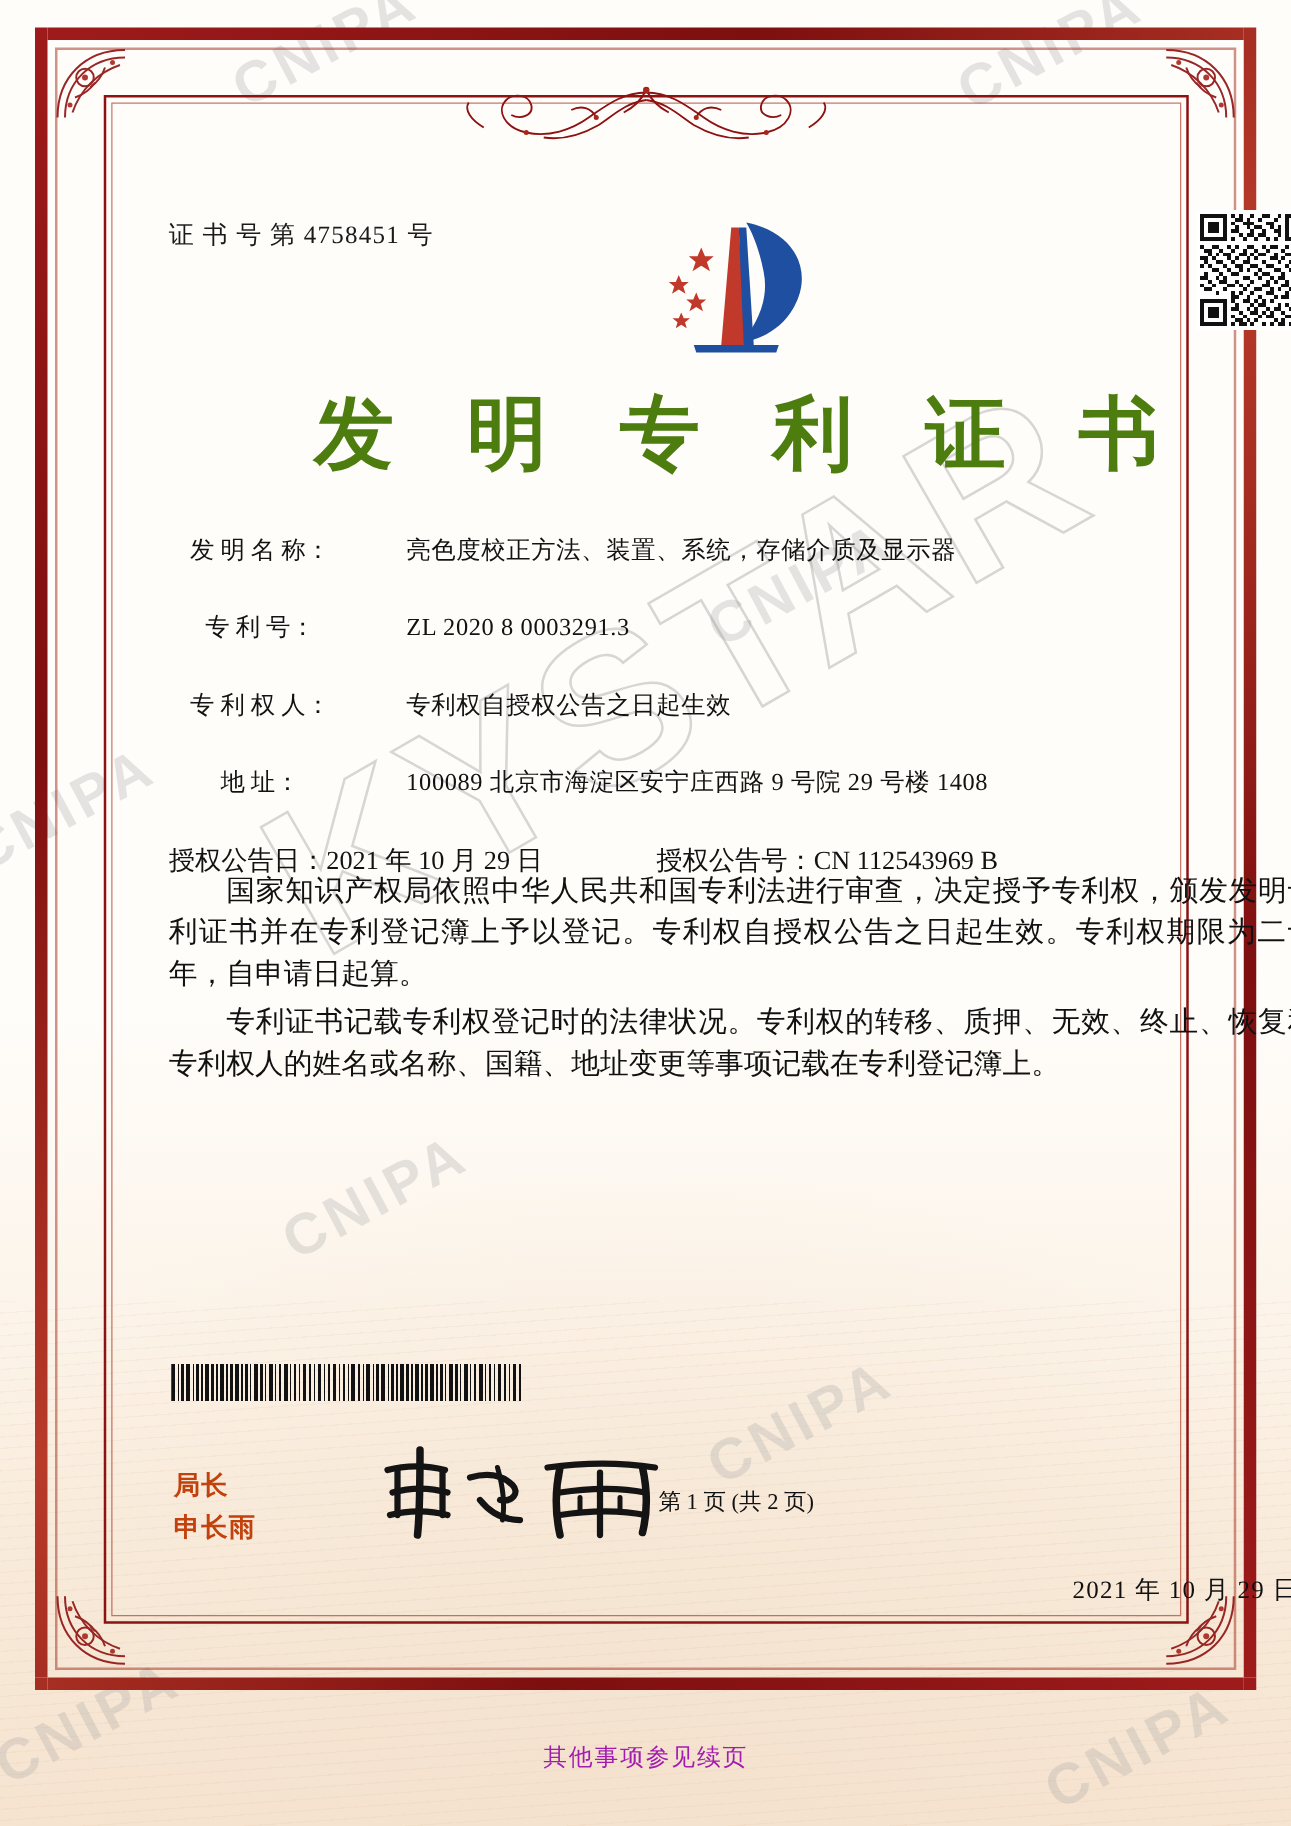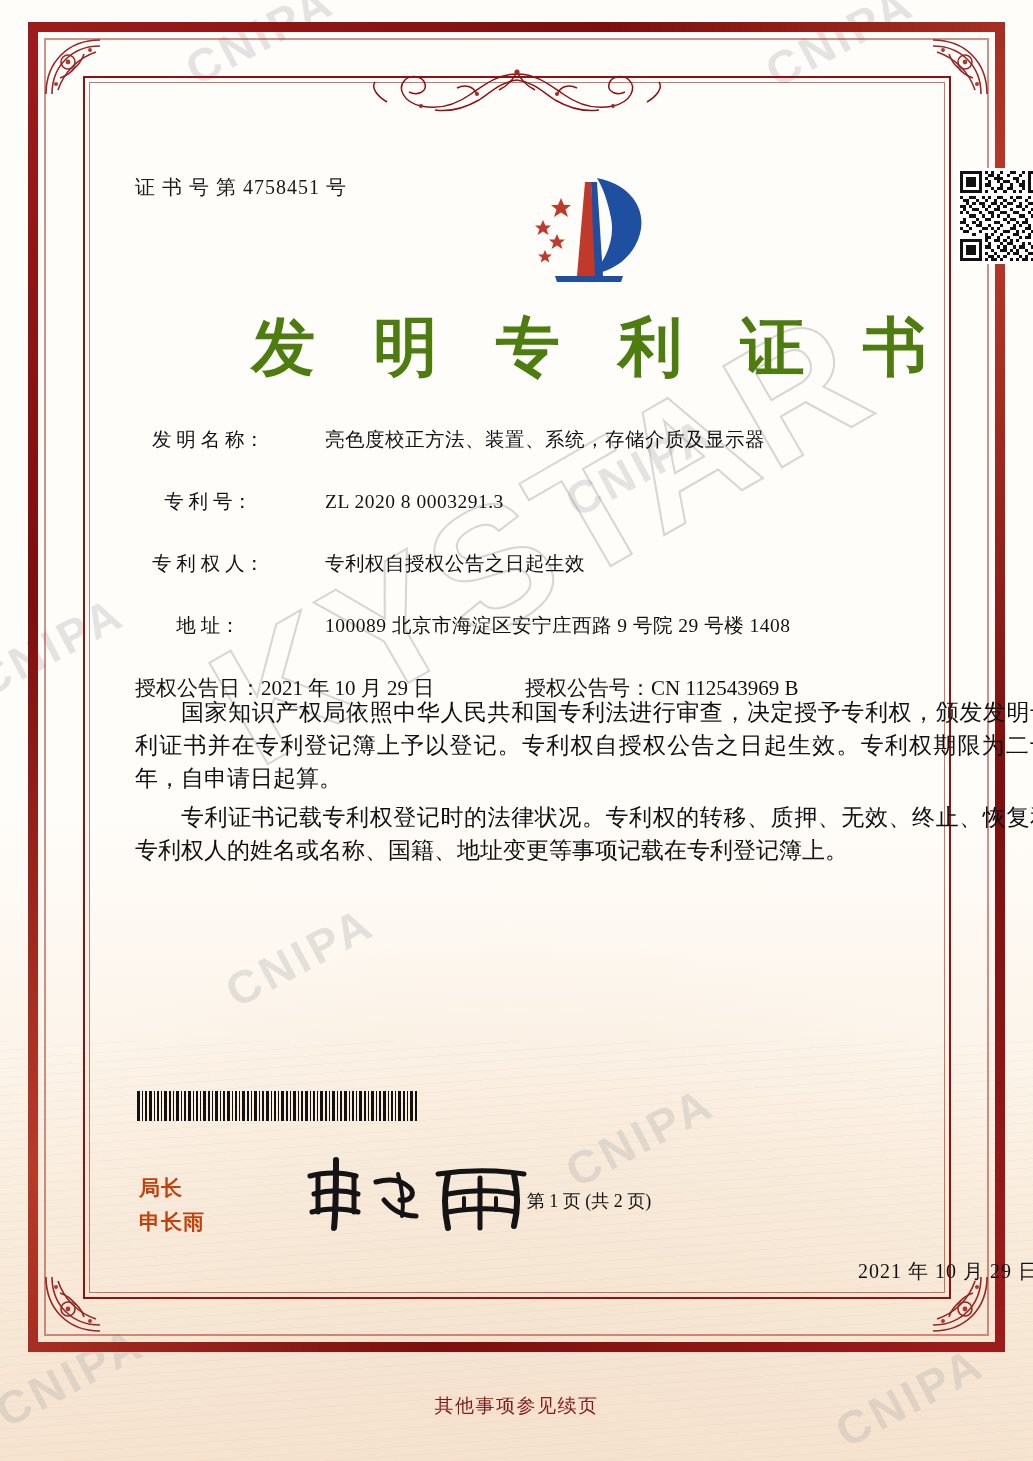--- a/index.html
+++ b/index.html
@@ -273,21 +273,21 @@
     font-size: 18px;
     color: #111;
   }
 
   .footer-note {
     position: absolute;
     left: 0; right: 0;
     bottom: 42px;
     text-align: center;
     font-size: 19px;
-    color: #7f1d1d;
+    color: #a21caf;
     letter-spacing: 1.5px;
   }
 </style>
 </head>
 <body>
 
 <div class="page">
 
   <div class="paper-bg"></div>
   <div class="paper-lines"></div>

